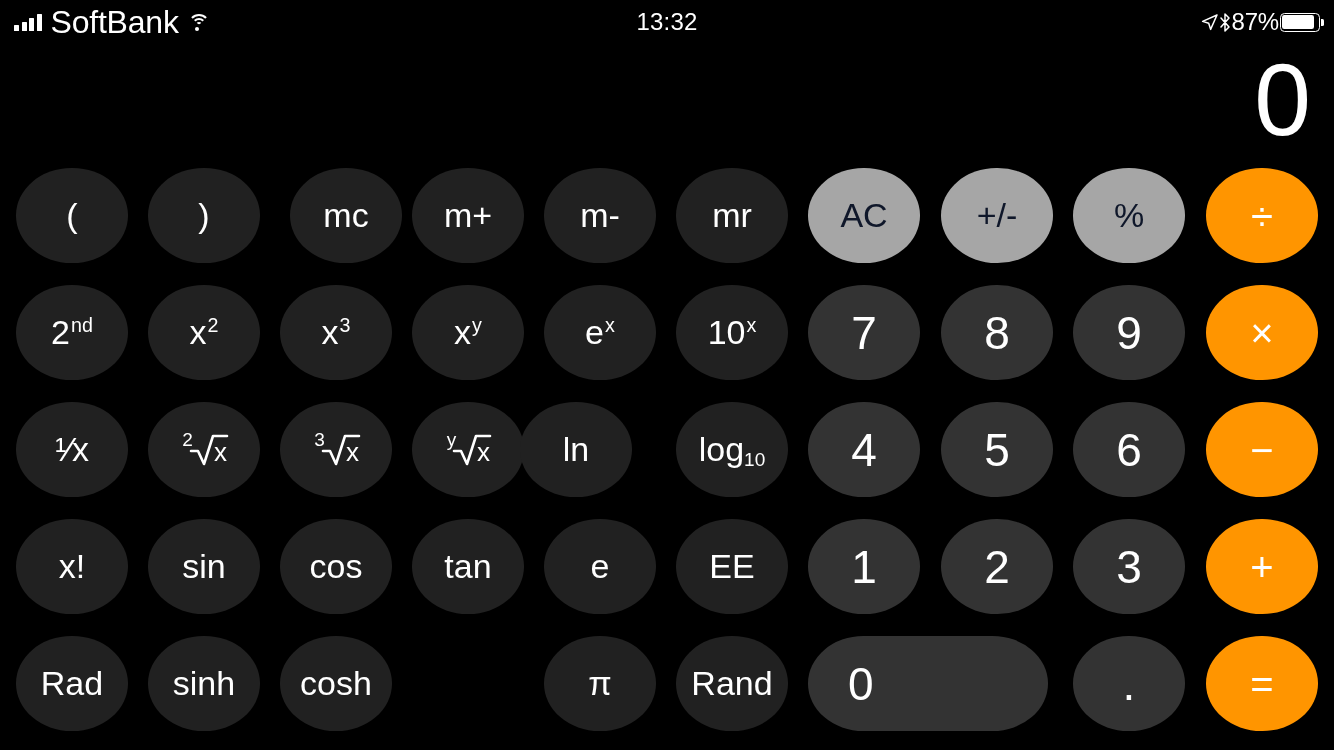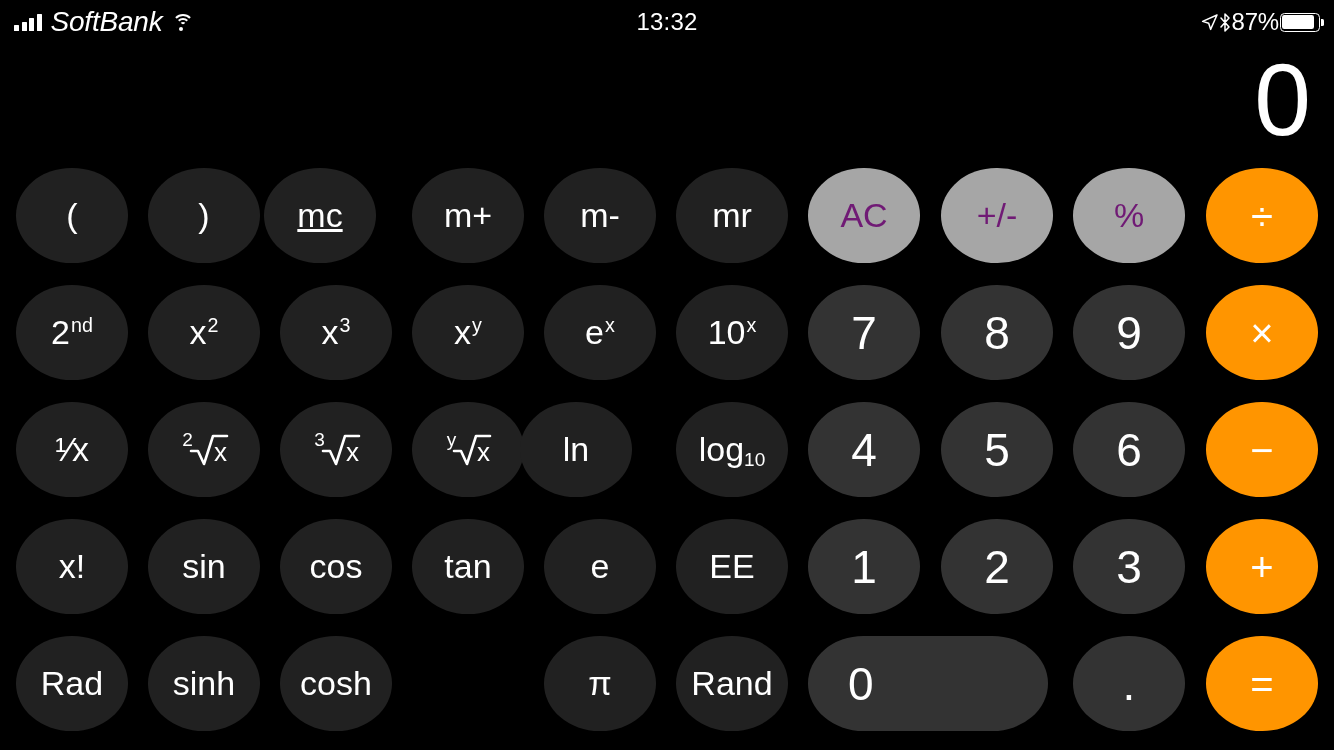--- a/index.html
+++ b/index.html
@@ -21,21 +21,21 @@
               display:flex; align-items:center; justify-content:center; }
   .sb-right{ position:absolute; right:14px; top:0; height:44px; display:flex; align-items:center; gap:1px; }
 
   .sig{ display:flex; align-items:flex-end; gap:2.5px; height:17px; }
   .sig i{ display:block; width:5px; background:#fff; border-radius:0.5px; }
   .sig i:nth-child(1){ height:6px; }
   .sig i:nth-child(2){ height:9px; }
   .sig i:nth-child(3){ height:13px; }
   .sig i:nth-child(4){ height:17px; }
 
-  .carrier{ font-size:28px; letter-spacing:-0.2px;font-style:italic; }
+  .carrier{ font-size:32px; letter-spacing:-0.2px; }
   .clock{ font-size:24px; letter-spacing:0.2px; }
   .pct{ font-size:24px; letter-spacing:-0.2px; }
 
   .wifi{ width:22px; height:17px; position:relative; }
   .wifi span{ position:absolute; left:50%; transform:translateX(-50%);
               border:2.4px solid #fff; border-bottom-color:transparent;
               border-left-color:transparent; border-right-color:transparent;
               border-radius:50%; }
   .wifi .w1{ width:22px; height:22px; top:0; }
   .wifi .w2{ width:14px; height:14px; top:4px; }
@@ -69,21 +69,21 @@
 
   .key{
     position:absolute; top:0; height:95px; width:112px;
     border-radius:56px/48px;
     display:flex; align-items:center; justify-content:center;
     color:#fff; font-size:34px; font-weight:400;
     user-select:none; white-space:nowrap;
   }
   .key.fn    { background:#212121; }
   .key.num   { background:#333333; font-size:46px; font-weight:300; }
-  .key.gray  { background:#a6a6a6; color:#701a75; font-size:34px; }
+  .key.gray  { background:#a6a6a6; color:#0f172a; font-size:34px; }
   .key.op    { background:#ff9500; color:#fff; font-size:44px; font-weight:400; }
   .key.zero  { width:240px; justify-content:flex-start; padding-left:40px; border-radius:56px/48px; }
 
   
   .key sup{ font-size:0.58em; vertical-align:super; line-height:0; margin-left:1px; }
   .key sub{ font-size:0.56em; vertical-align:baseline; position:relative; top:5px; margin-left:0px; }
 
   .opglyph{ font-size:40px; line-height:1; font-weight:400; }
 
   
@@ -138,21 +138,21 @@
   <div class="display">0</div>
 
   <div class="keypad" id="keypad">
       <div class="row">
         <div class="key fn" style="left: 16px;">
           <span>(</span>
         </div>
         <div class="key fn" style="left: 148px;">
           <span>)</span>
         </div>
-        <div class="key fn" style="left: 264px; text-decoration: underline;">
+        <div class="key fn" style="left: 290px;">
           <span>mc</span>
         </div>
         <div class="key fn" style="left: 412px;">
           <span>m+</span>
         </div>
         <div class="key fn" style="left: 544px;">
           <span>m-</span>
         </div>
         <div class="key fn" style="left: 676px;">
           <span>mr</span>

